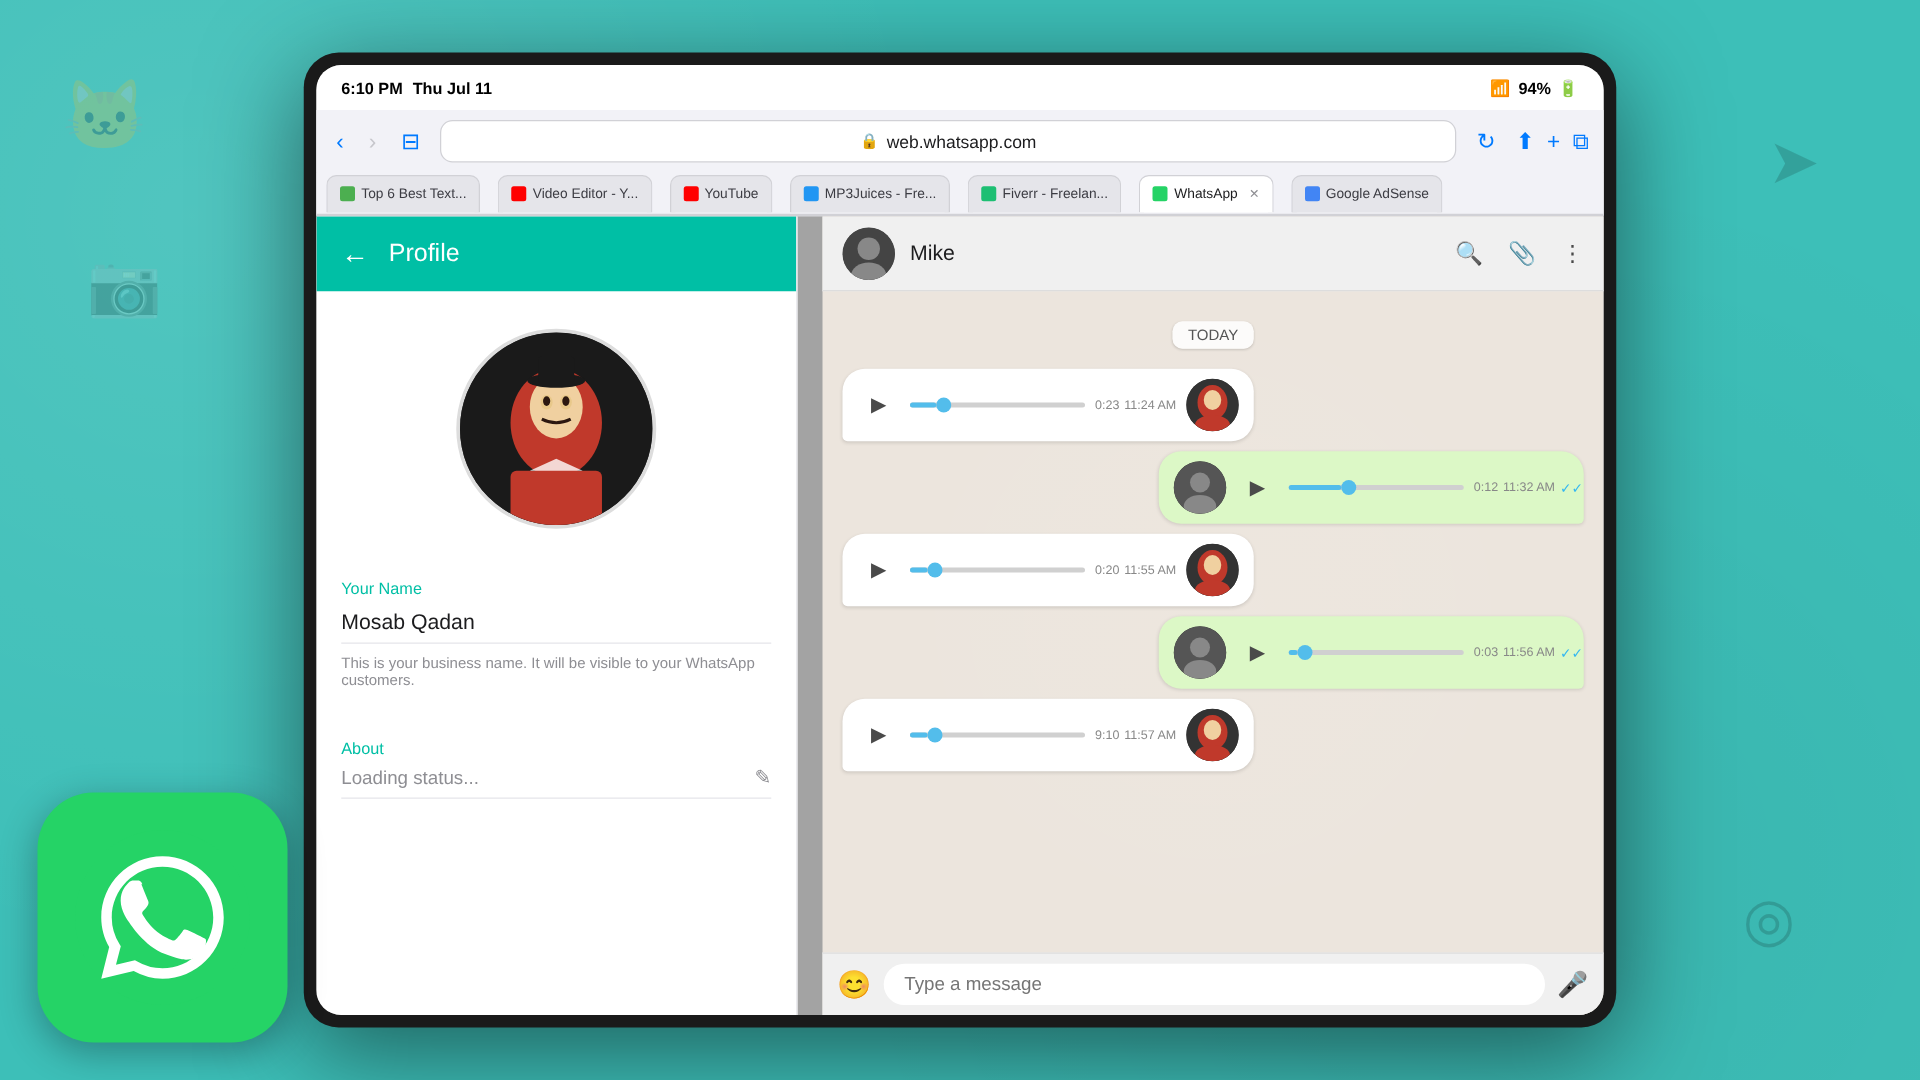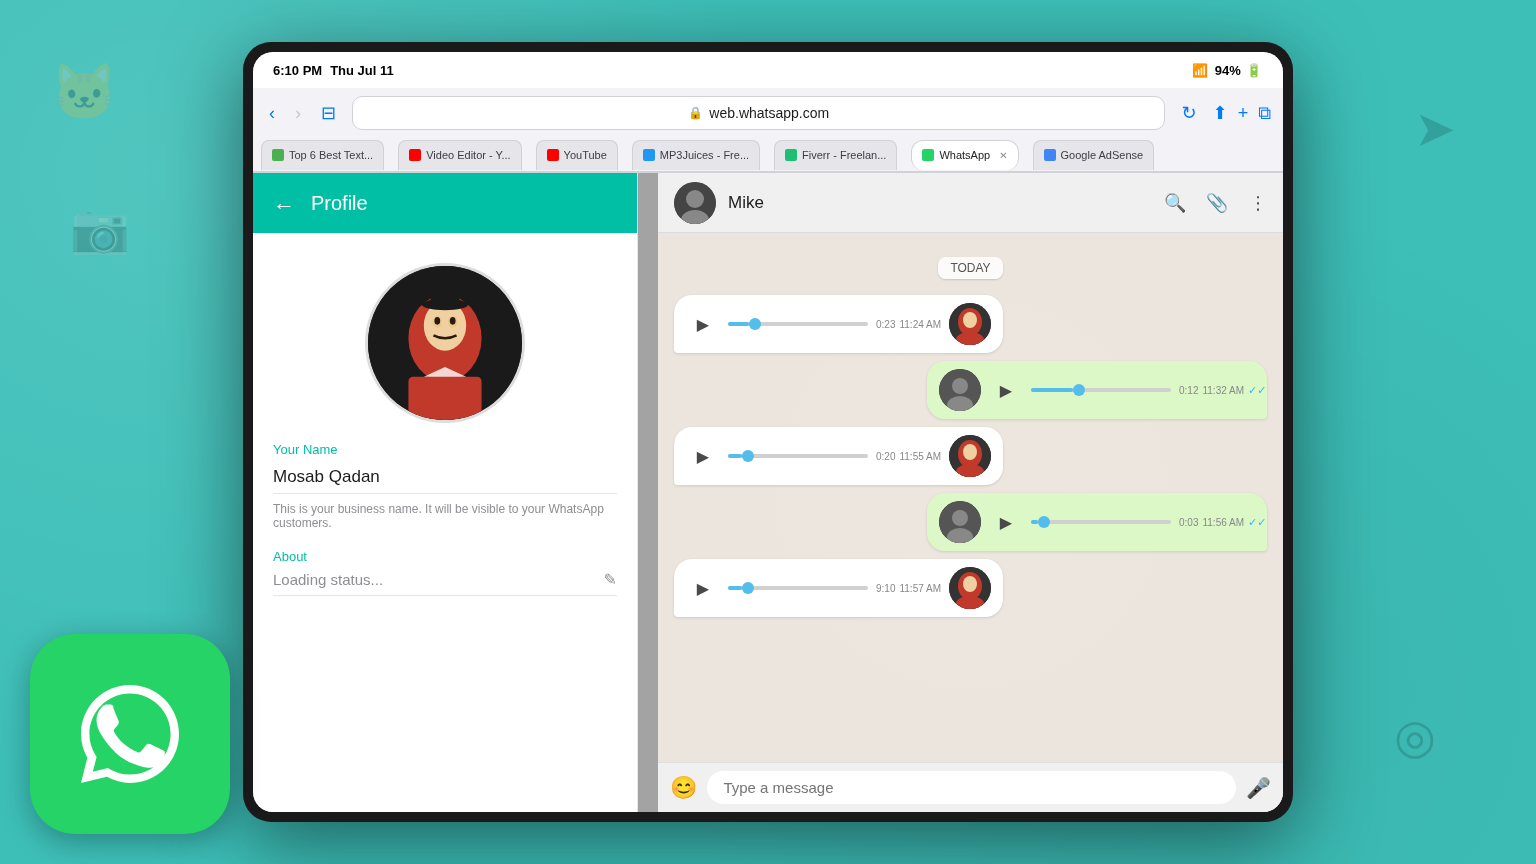--- a/index.html
+++ b/index.html
@@ -159,21 +159,20 @@
       background: #e5e5ea;
       color: #3c3c43;
       border: 1px solid #d1d1d6;
       border-bottom: none;
       position: relative;
     }
     .tab.active {
       background: #fff;
       color: #1c1c1e;
       z-index: 2;
-      border-radius: 12px;
     }
     .tab .tab-close {
       margin-left: 4px;
       color: #8e8e93;
       font-size: 10px;
       cursor: pointer;
     }
 
     
     .main-content {
@@ -211,21 +210,21 @@
     .profile-header .profile-title {
       color: #fff;
       font-size: 20px;
       font-weight: 500;
     }
 
     .profile-body {
       padding: 30px 20px 20px;
       display: flex;
       flex-direction: column;
-      gap: 19px;
+      gap: 40px;
     }
 
     .avatar-section {
       display: flex;
       justify-content: center;
     }
     .avatar-circle {
       width: 160px;
       height: 160px;
       border-radius: 50%;

